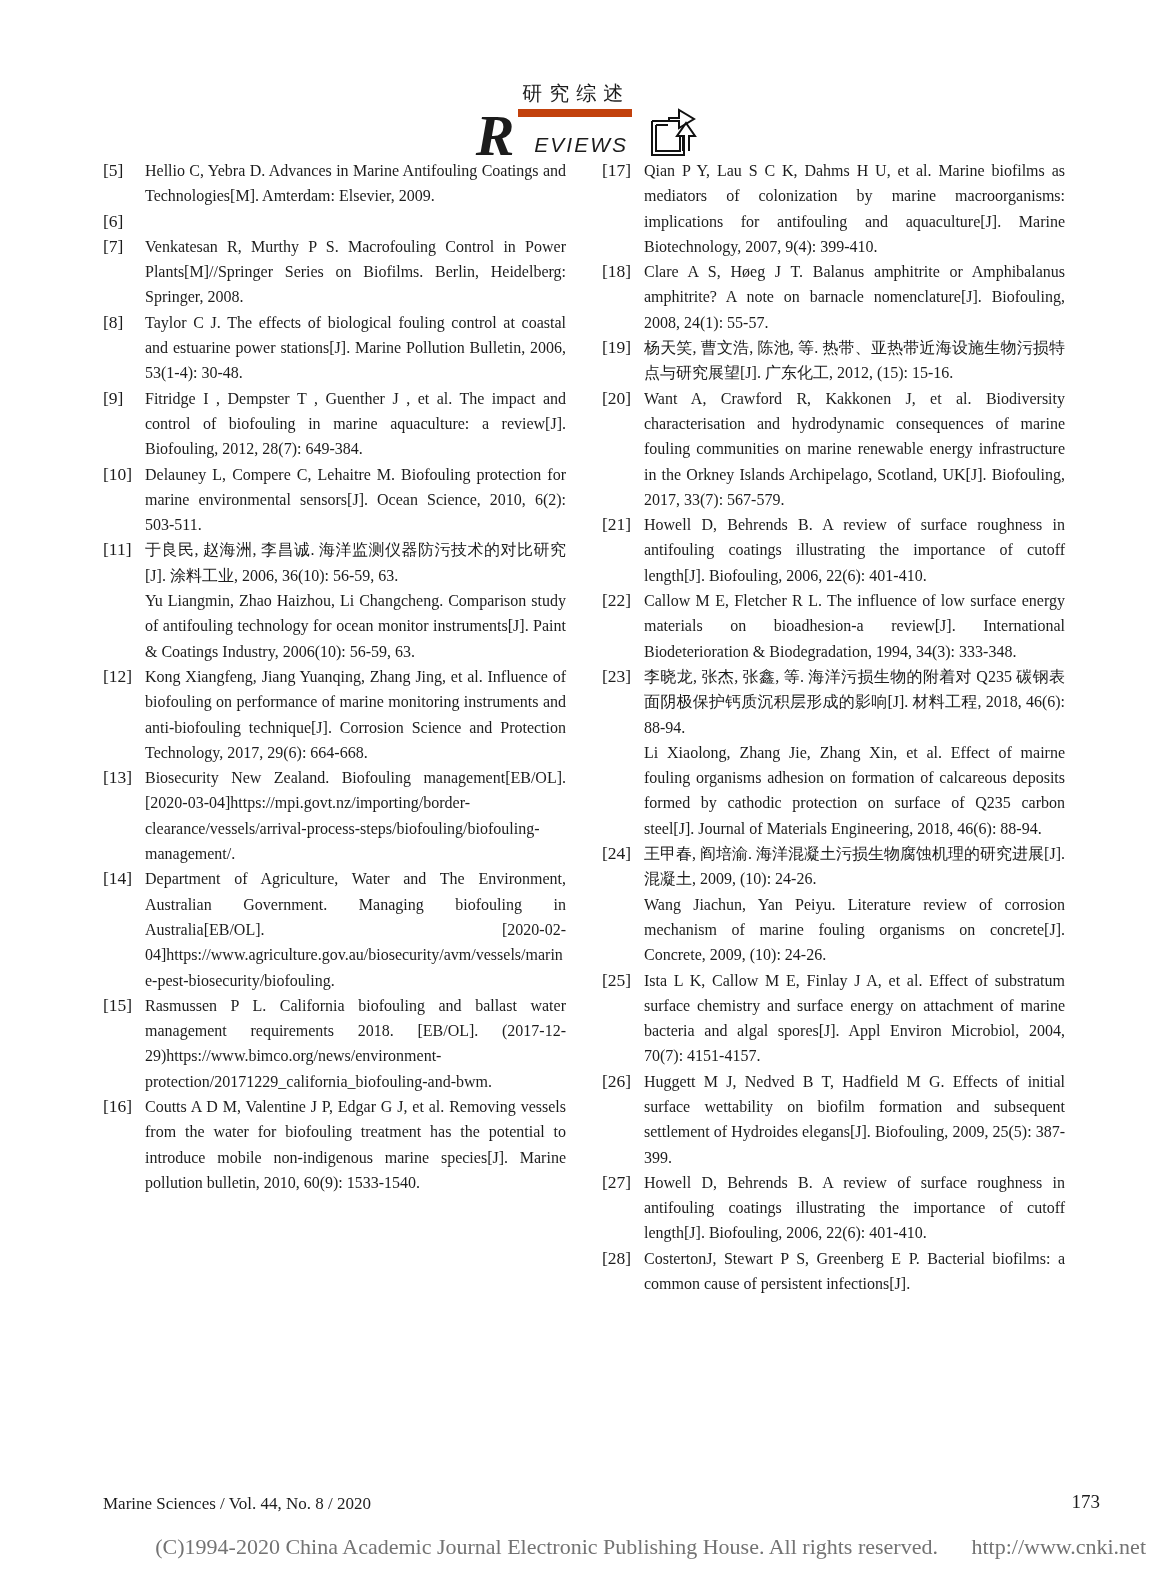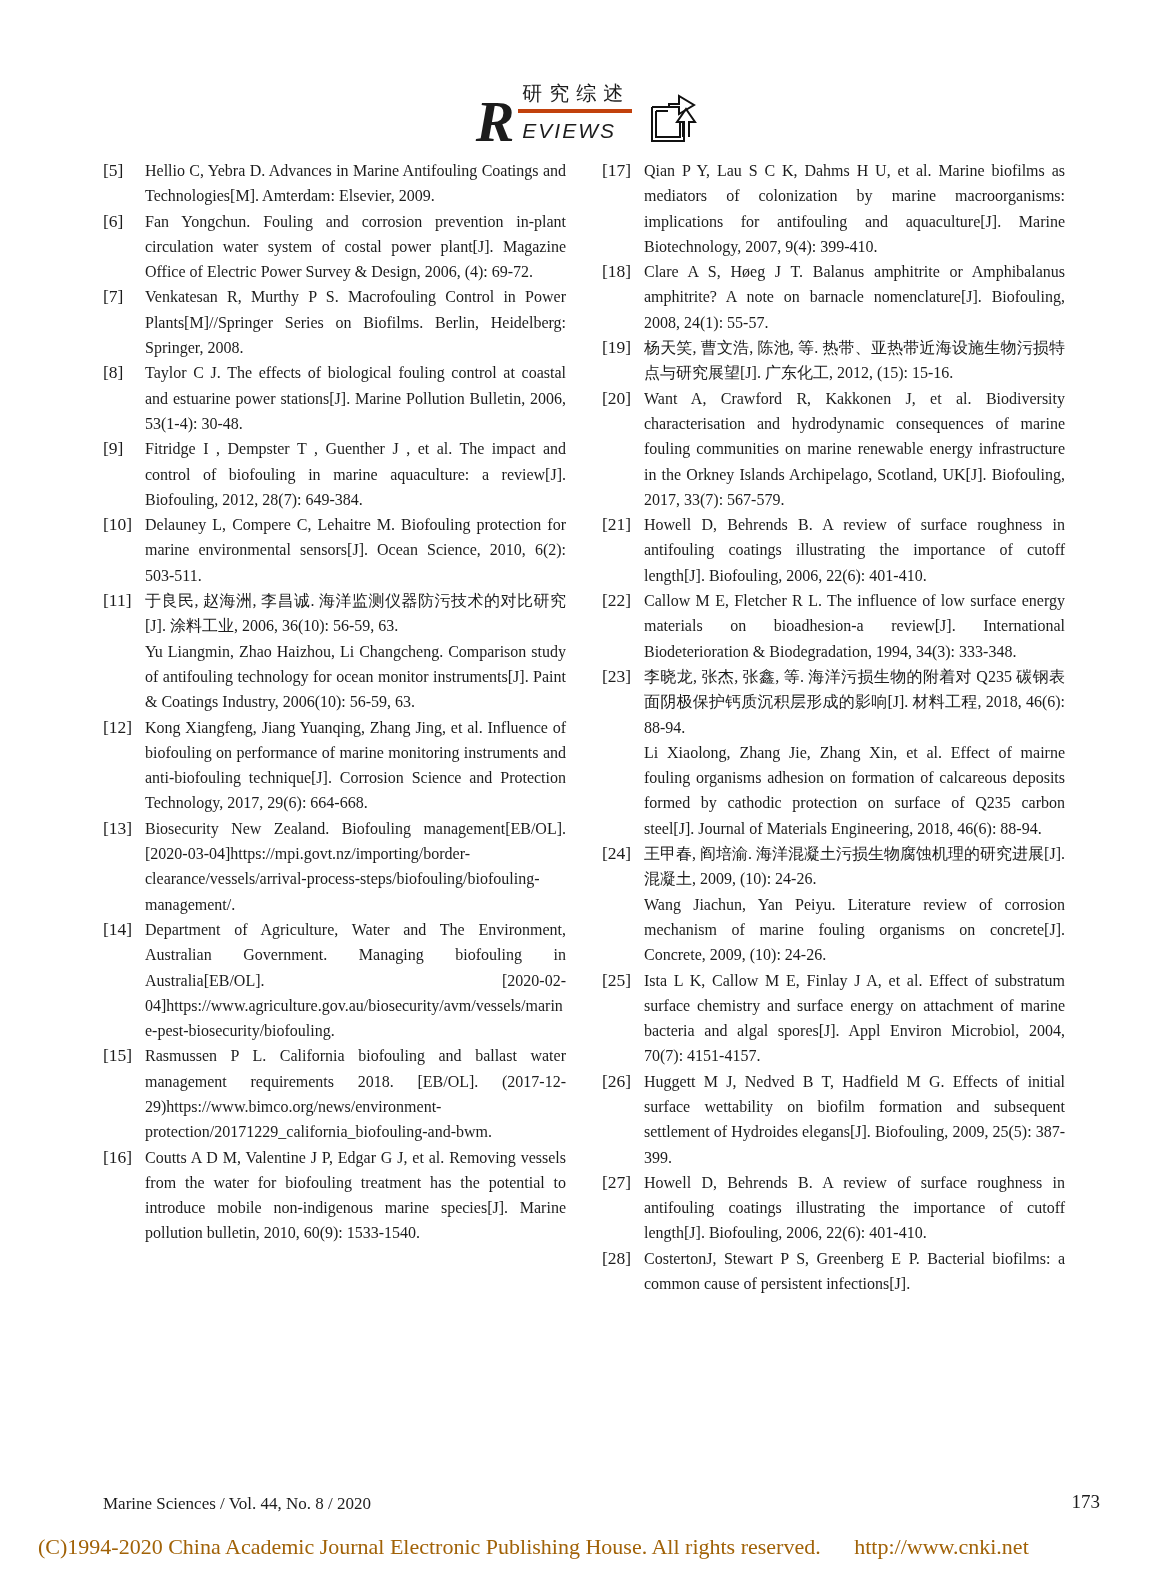--- a/index.html
+++ b/index.html
@@ -41,30 +41,31 @@
   .logo-stack {
     display: flex;
     flex-direction: column;
     align-items: flex-start;
     margin-bottom: 2px;
   }
   .logo-cn {
     font-size: 20px;
     letter-spacing: 7px;
     padding: 0 2px 2px 4px;
-    border-bottom: 4px solid #c2410c;
+    border-bottom: 8px solid #c2410c;
     white-space: nowrap;
   }
   .logo-en {
     font-family: "Liberation Sans", sans-serif;
     font-style: italic;
     font-size: 21px;
     font-weight: 500;
     letter-spacing: 2px;
-    padding: 6px 0 0 4px;
+    padding: 16px 0 0 4px;
+    margin-left: 12px;
   }
   .logo-icon { margin-left: 4px; margin-bottom: 0; }
 
   
   .columns {
     position: absolute;
     top: 158px;
     left: 103px;
     width: 962px;
     display: flex;
@@ -104,22 +105,23 @@
     top: 1491px;
     right: 76px;
     font-size: 19px;
   }
   .copyright {
     position: absolute;
     top: 1534px;
     left: 38px;
     right: 30px;
     font-size: 22px;
-    color: #a16207;
+    color: #737373;
     white-space: nowrap;
+    text-align: right;
   }
   .copyright .cr-url { margin-left: 28px; }
 </style>
 </head>
 <body>
 
 <div class="header">
   <div class="logo">
     <span class="logo-r">R</span>
     <span class="logo-stack">
@@ -141,21 +143,20 @@
   <div class="col">
       <div class="ref-item">
         <div class="ref-num">[5]</div>
         <div class="ref-body">
           <div class="ref-para">Hellio C, Yebra D. Advances in Marine Antifouling Coatings and Technologies[M]. Amterdam: Elsevier, 2009.</div>
         </div>
       </div>
       <div class="ref-item">
         <div class="ref-num">[6]</div>
         <div class="ref-body">
-          <div class="ref-para">Fan Yongchun. Fouling and corrosion prevention in-plant circulation water system of costal power plant[J]. Magazine Office of Electric Power Survey &amp; Design, 2006, (4): 69-72.</div>
         </div>
       </div>
       <div class="ref-item">
         <div class="ref-num">[7]</div>
         <div class="ref-body">
           <div class="ref-para">Venkatesan R, Murthy P S. Macrofouling Control in Power Plants[M]//Springer Series on Biofilms. Berlin, Heidelberg: Springer, 2008.</div>
         </div>
       </div>
       <div class="ref-item">
         <div class="ref-num">[8]</div>

